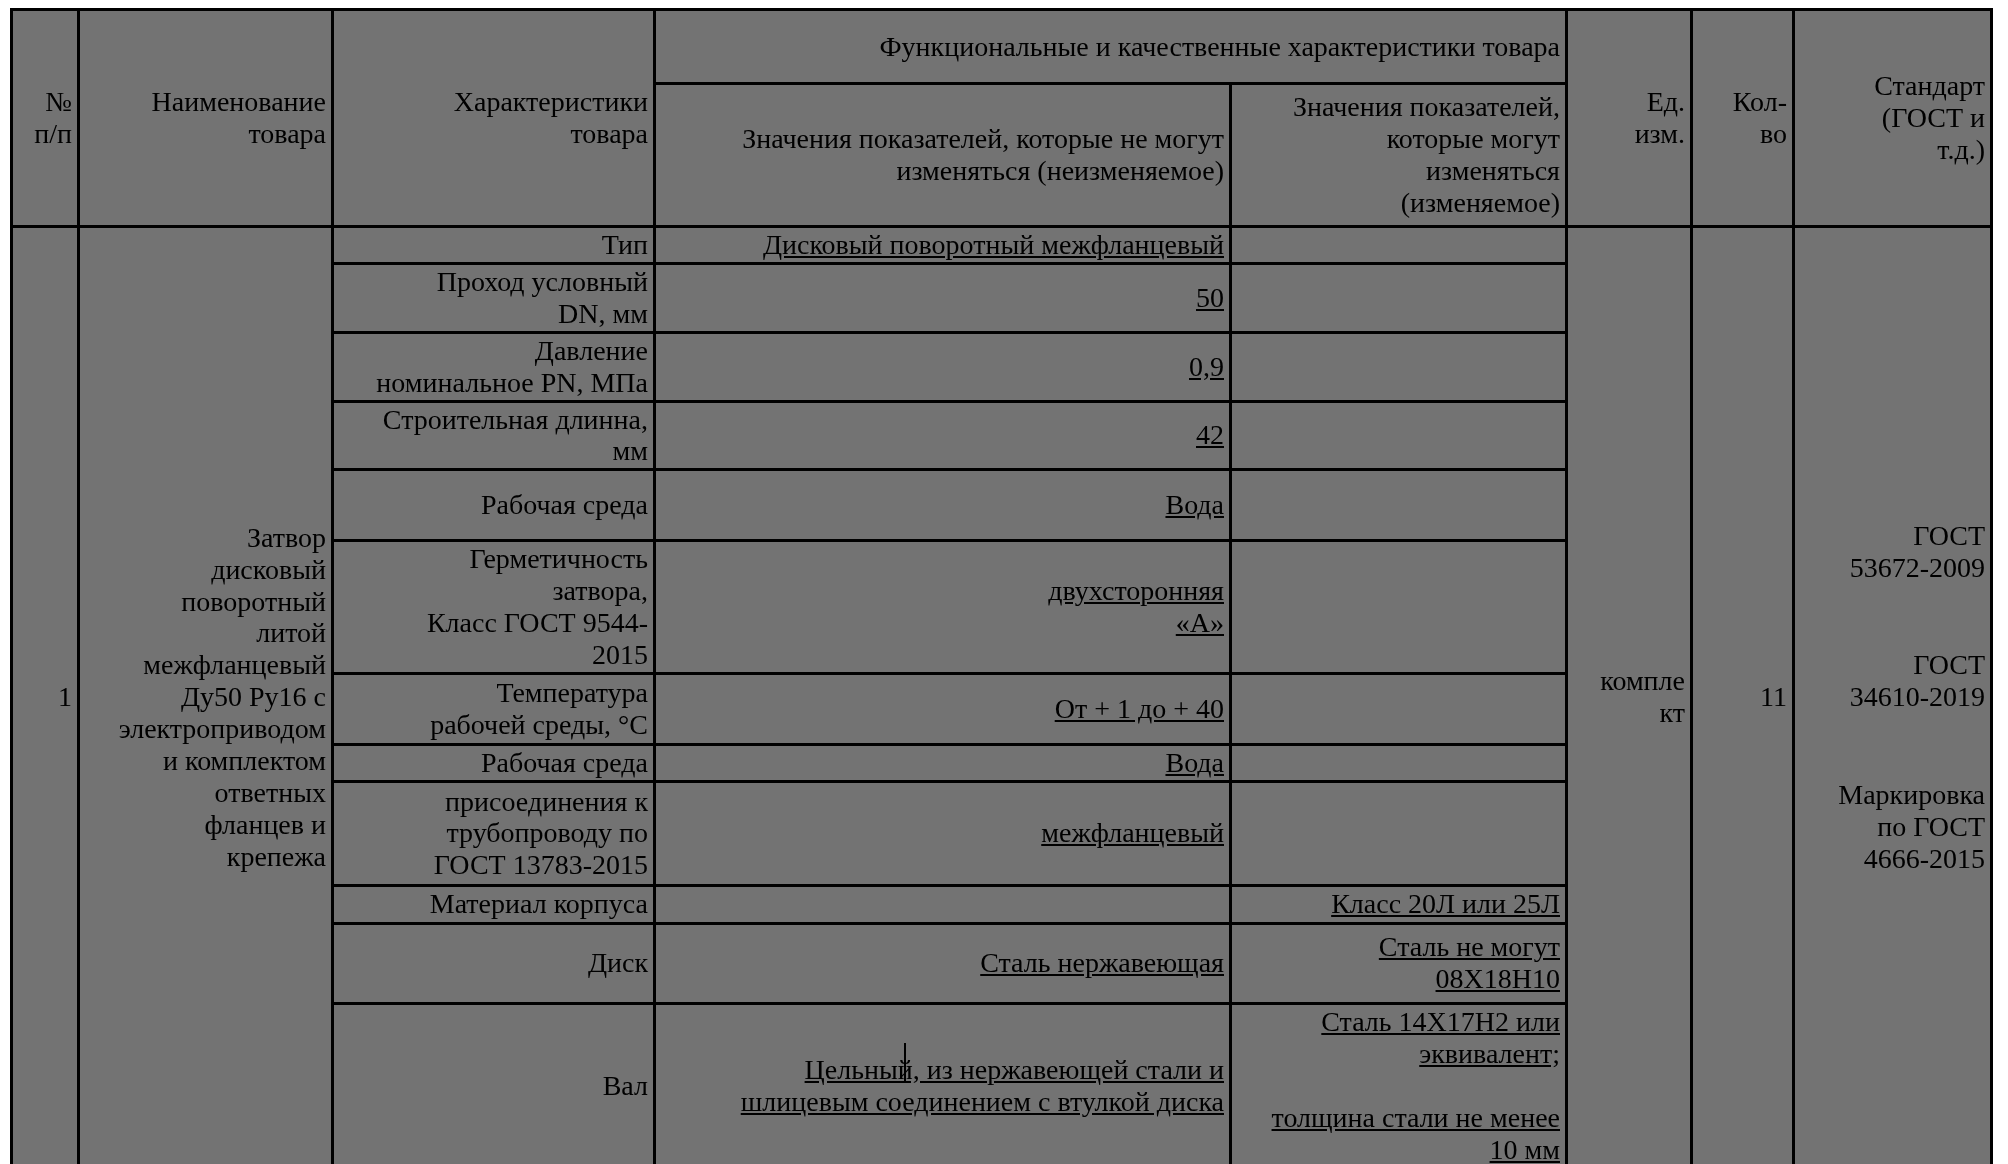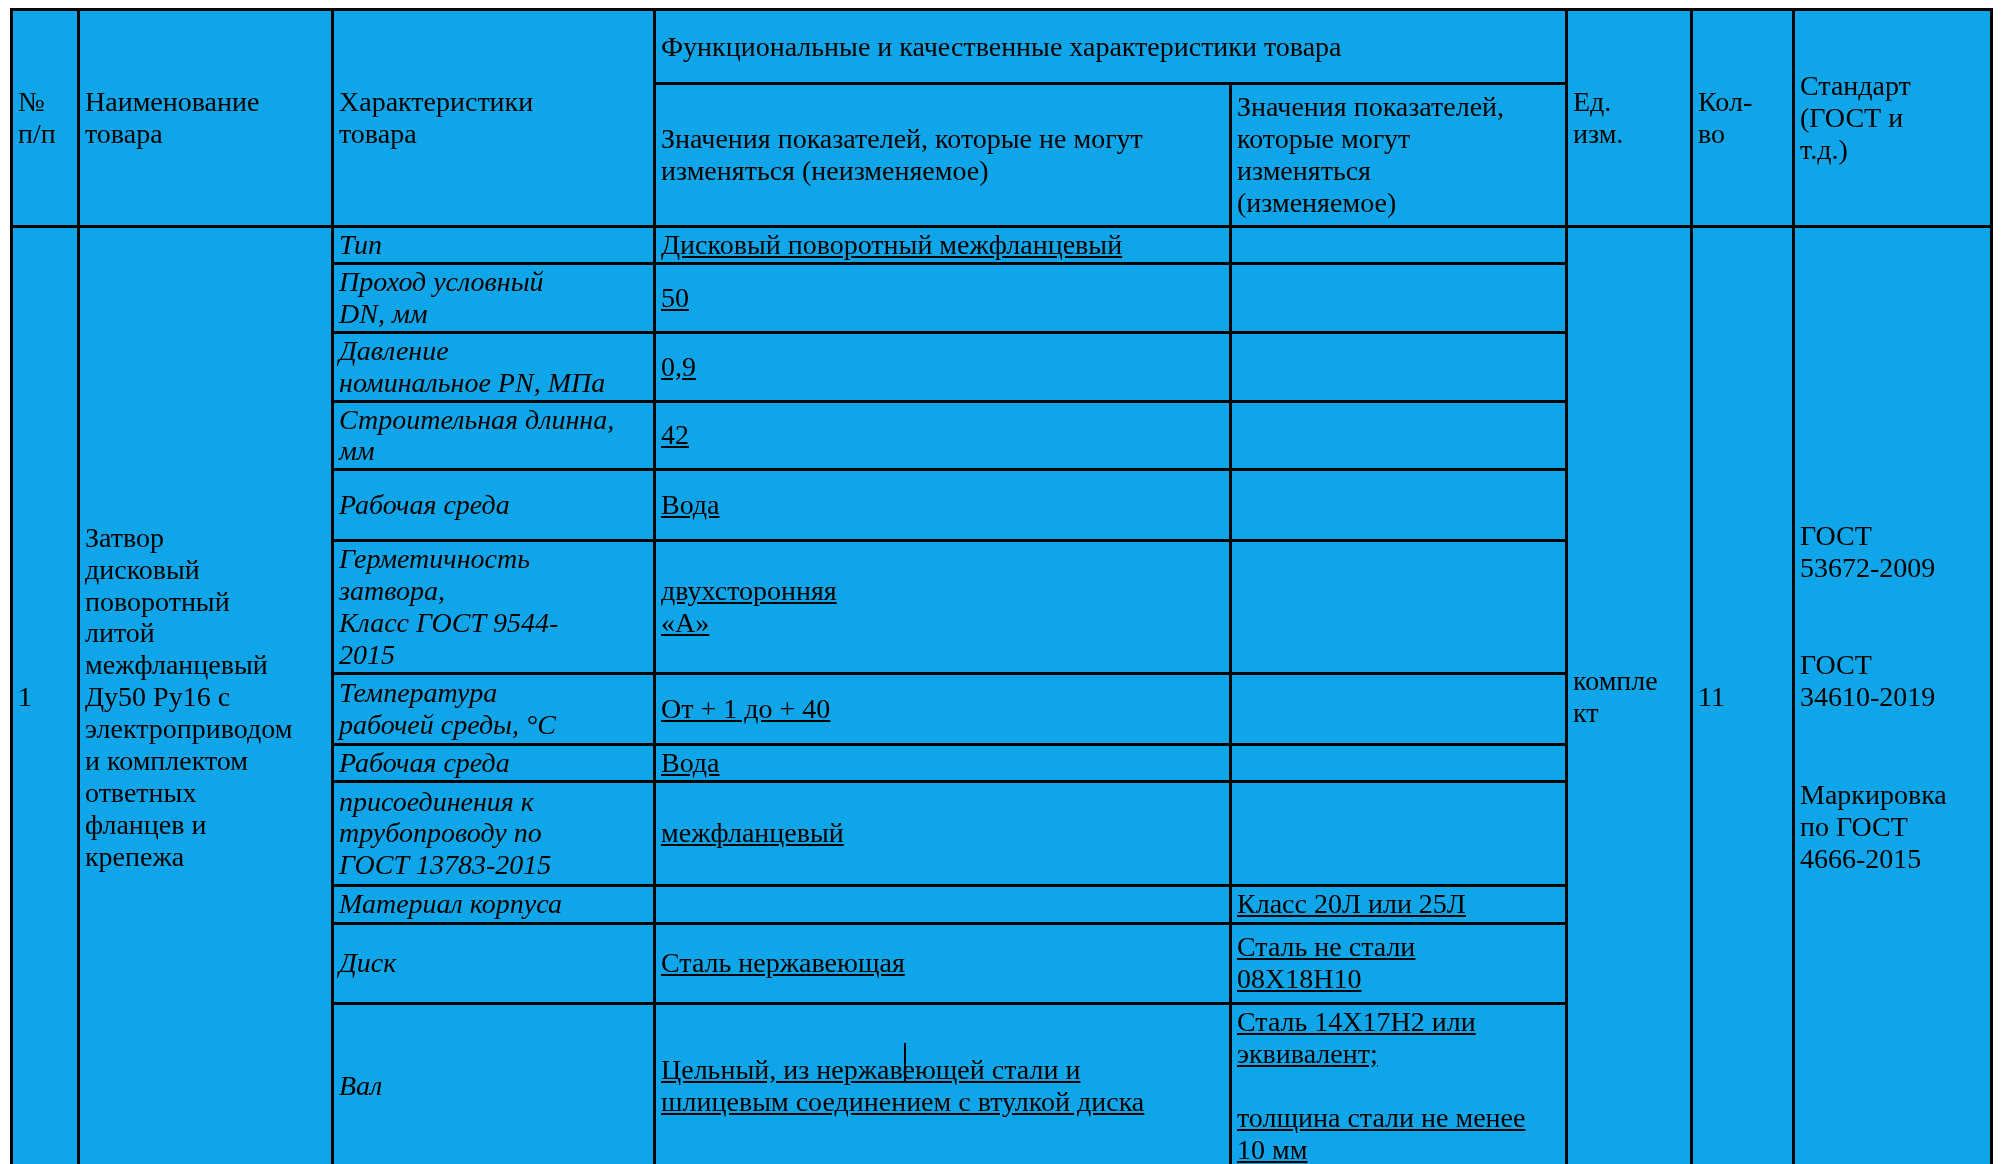--- a/index.html
+++ b/index.html
@@ -23,28 +23,27 @@
   table.spec th,
   table.spec td {
     border: 3px solid #000000;
     font-size: 28px;
     font-weight: normal;
     line-height: 1.14;
     white-space: pre-line;
     overflow: hidden;
     padding: 1px 5px;
     vertical-align: middle;
-    text-align: left;
-    background: #0ea5e9;
+    text-align: right;
+    background: #737373;
   }
   td.c-label {
     text-align: left;
     padding-left: 8px;
     padding-right: 6px;
-    font-style: italic;
   }
   td.c-val { position: relative; text-decoration: underline; }
   td.c-name { padding-left: 2px; padding-right: 2px; }
   td.c-std .std-block { margin: 17px 0; font-family: Liberation Serif, serif; }
   .caret {
     position: absolute;
     left: 248px;
     top: 38px;
     width: 2px;
     height: 40px;
@@ -172,21 +171,21 @@
       <td class="c-val"></td>
     </tr>
     <tr style="height:38px">
       <td class="c-label">Материал корпуса</td>
       <td class="c-val"></td>
       <td class="c-val">Класс 20Л или 25Л</td>
     </tr>
     <tr style="height:80px">
       <td class="c-label">Диск</td>
       <td class="c-val">Сталь нержавеющая</td>
-      <td class="c-val">Сталь не стали
+      <td class="c-val">Сталь не могут
 08Х18Н10</td>
     </tr>
     <tr style="height:160px">
       <td class="c-label">Вал</td>
       <td class="c-val">
         <span>Цельный, из нержавеющей стали и
 шлицевым соединением с втулкой диска</span>
         <span class="caret"></span>
       </td>
       <td class="c-val">Сталь 14Х17Н2 или

